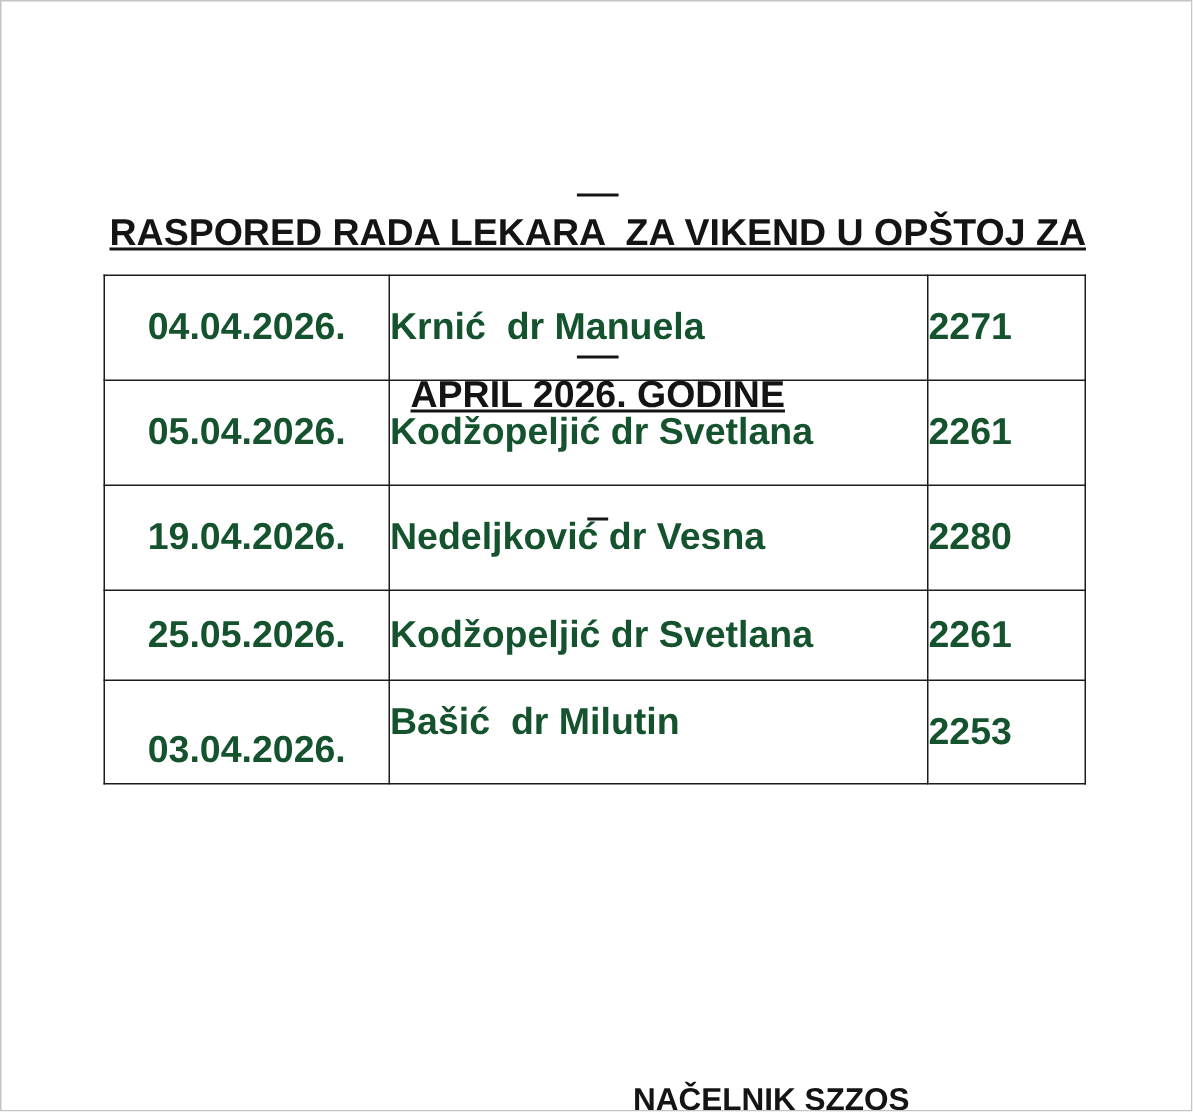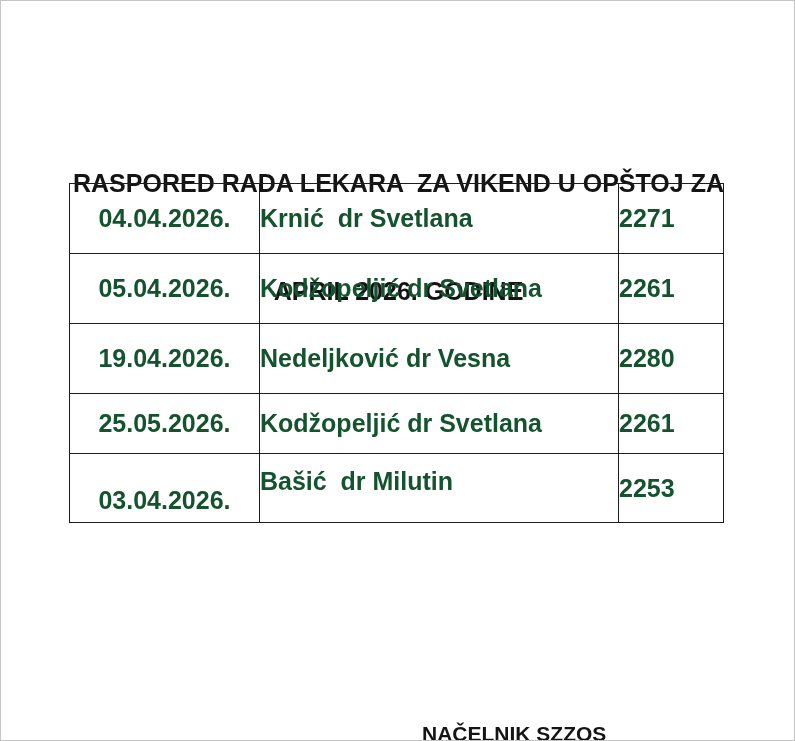--- a/index.html
+++ b/index.html
@@ -13,30 +13,31 @@
     height: 741px;
     background: #ffffff;
     border: 1px solid #c4c4c4;
     box-sizing: border-box;
     overflow: hidden;
     font-family: "Liberation Sans", sans-serif;
     color: #141414;
   }
   .doc-title {
     position: absolute;
-    top: 92px;
+    top: 64px;
     left: 0;
     width: 795px;
     text-align: center;
     font-size: 25px;
     font-weight: 700;
     line-height: 36px;
     letter-spacing: 0px;
     white-space: pre;
     color: #141414;
+    text-decoration: underline;
   }
   table.schedule {
     position: absolute;
     left: 68px;
     top: 182px;
     border-collapse: collapse;
     table-layout: fixed;
     width: 651px;
   }
   table.schedule td {
@@ -76,21 +77,21 @@
 
   <div class="doc-title">
     <div>RASPORED RADA LEKARA  ZA VIKEND U OPŠTOJ ZA</div>
     <div>APRIL 2026. GODINE</div>
   </div>
 
   <table class="schedule">
     <tbody>
       <tr class="row-h70">
         <td class="date-cell">04.04.2026.</td>
-        <td class="doctor-cell">Krnić  dr Svetlana</td>
+        <td class="doctor-cell">Krnić  dr Manuela</td>
         <td class="code-cell">2271</td>
       </tr>
       <tr class="row-h70">
         <td class="date-cell">05.04.2026.</td>
         <td class="doctor-cell">Kodžopeljić dr Svetlana</td>
         <td class="code-cell">2261</td>
       </tr>
       <tr class="row-h70">
         <td class="date-cell">19.04.2026.</td>
         <td class="doctor-cell">Nedeljković dr Vesna</td>

